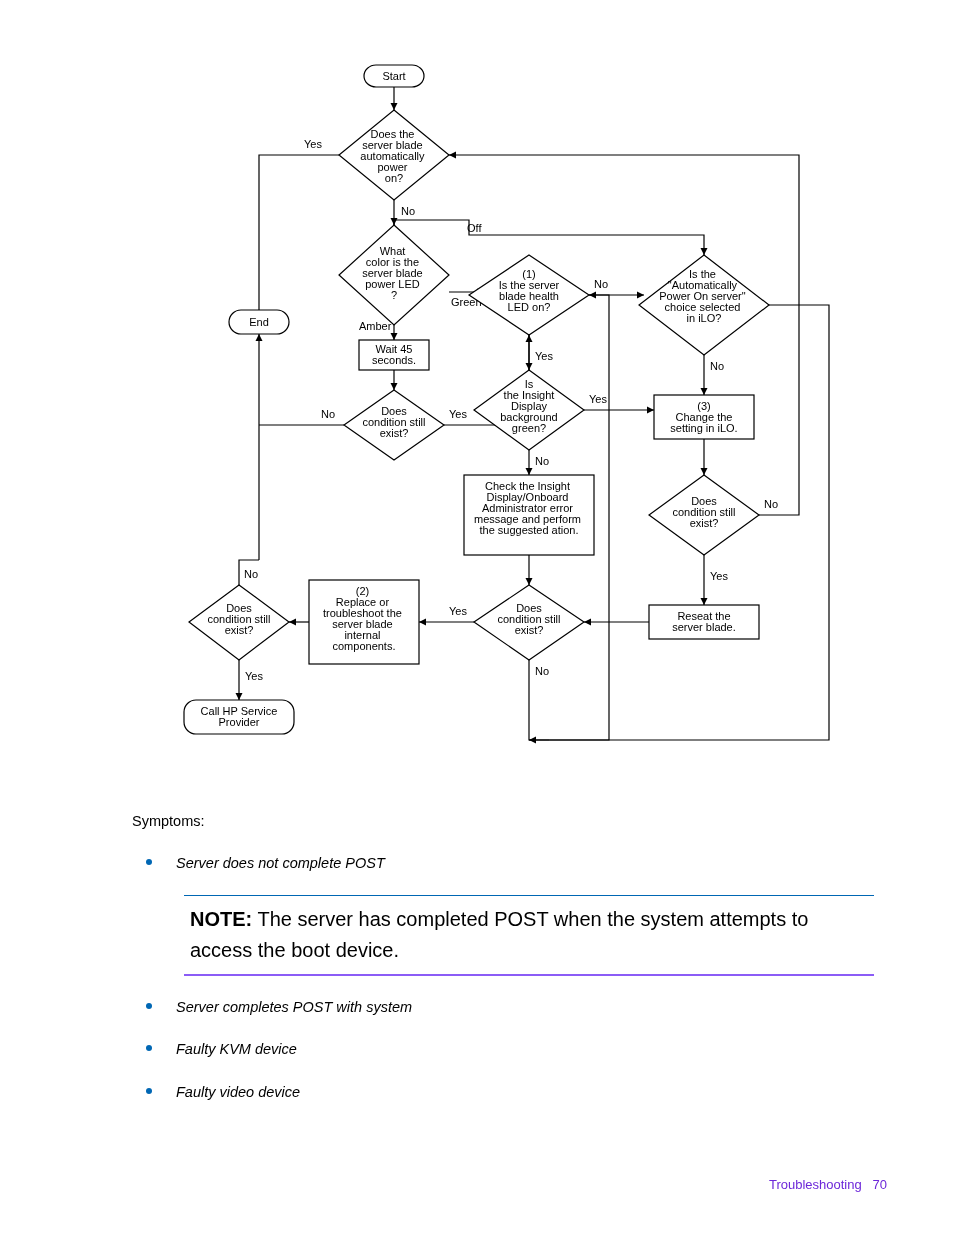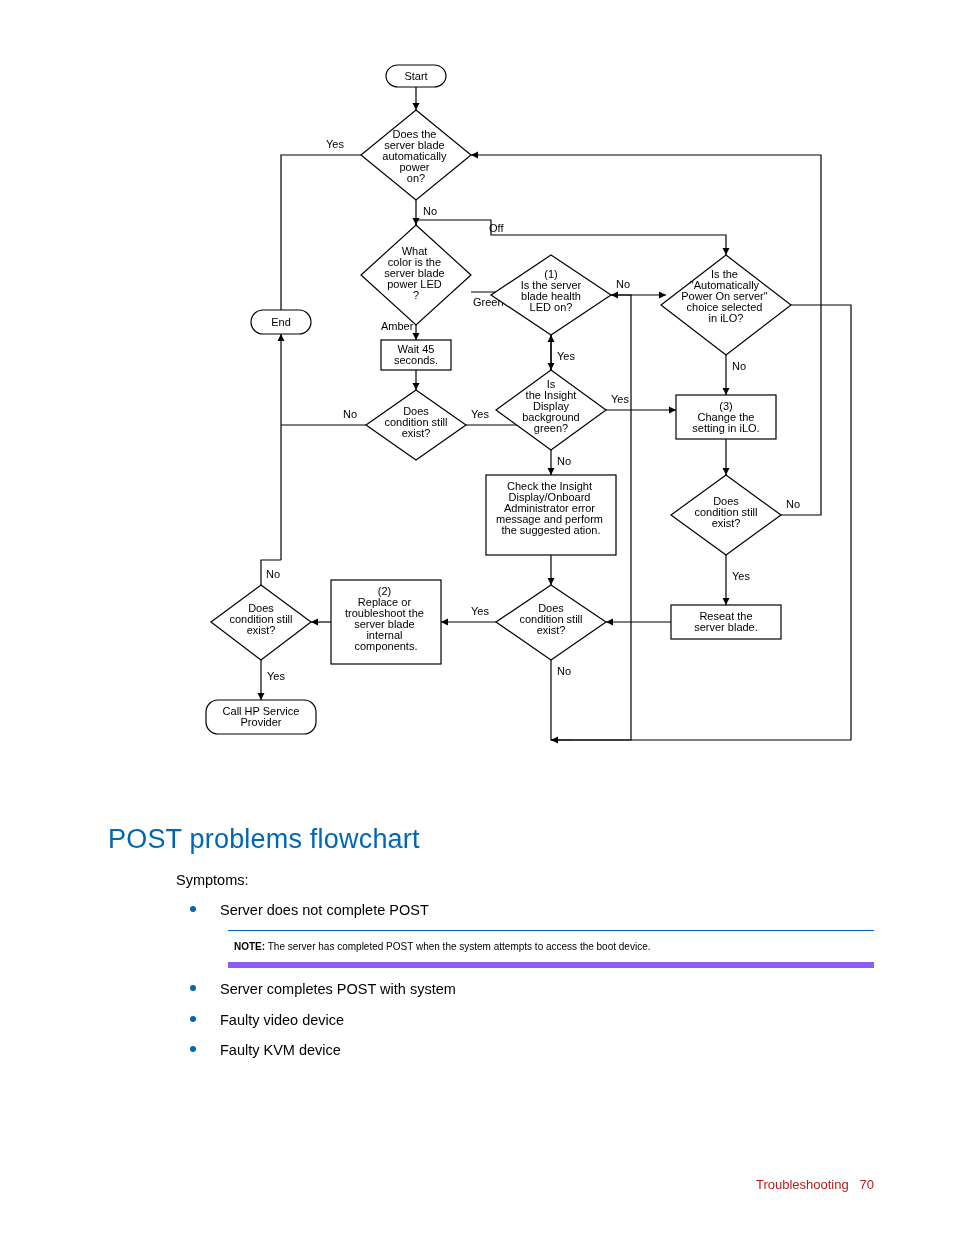--- a/index.html
+++ b/index.html
@@ -1,26 +1,26 @@
 <!DOCTYPE html>
 <html><head>
 <meta charset="utf-8">
 <style>
   html,body{margin:0;padding:0;background:#fff;font-family:"Segoe UI",Arial,sans-serif;color:#000;}
-  .page{width:954px;height:1222px;position:relative;box-sizing:border-box;padding:60px 80px 40px 108px;}
+  .page{width:954px;height:1222px;position:relative;box-sizing:border-box;padding:60px 80px 40px 64px;}
   svg text{font-family:Arial,Helvetica,sans-serif;}
   h2.section{font-weight:400;color:#0067b4;font-size:27px;margin:24px 0 14px 0;letter-spacing:.2px;}
   .body{font-size:14.5px;line-height:1.55;margin-left:68px;}
   .body p{margin:2px 0 6px 0;}
   ul.bul{list-style:none;padding:0;margin:0 0 6px 0;}
-  ul.bul>li{position:relative;padding-left:44px;margin:8px 0;}
+  ul.bul>li{position:relative;padding-left:44px;margin:20px 0;font-style:italic;}
   ul.bul>li::before{content:"";position:absolute;left:14px;top:7px;width:6px;height:6px;border-radius:50%;background:#0067b4;}
-  .notebox{margin:8px 0 10px 52px;border-top:1px solid #0067b4;border-bottom:6px solid #8b5cf6;padding:8px 4px 8px 6px;font-size:10px;}
+  .notebox{margin:8px 0 10px 52px;border-top:1px solid #0067b4;border-bottom:2px solid #8b5cf6;padding:8px 4px 8px 6px;font-size:20px;}
   .notebox b{font-weight:700;}
-  .footer{position:absolute;bottom:30px;right:80px;font-size:13px;color:#b91c1c;margin-top:8px;}
+  .footer{position:absolute;bottom:30px;right:67px;font-size:13px;color:#6d28d9;margin-top:8px;}
 </style>
 </head>
 <body>
 
 <div class="page">
 
   <svg viewBox="0 0 760 740" width="760" height="740" style="display:block;margin:0 auto 10px auto;">
     <defs>
       <marker id="ah" markerWidth="8" markerHeight="8" refX="6" refY="3" orient="auto">
         <path d="M0,0 L6,3 L0,6 Z" fill="#000"></path>
@@ -199,35 +199,34 @@
     <polyline class="ln" points="170,500 170,274"></polyline>
 
     <rect class="box" x="95" y="640" rx="12" ry="12" width="110" height="34"></rect>
     <text class="c" x="150" y="655">
       <tspan x="150" dy="0">Call HP Service</tspan><tspan x="150" dy="11">Provider</tspan>
     </text>
 
     <polyline class="ln" points="460,680 440,680"></polyline>
   </svg>
 
-  <h2 class="section">POST problems flowchart</h2>
 
   <div class="body">
     <p>Symptoms:</p>
     <ul class="bul">
       <li>Server does not complete POST</li>
     </ul>
     <div class="notebox">
       <b>NOTE:</b><span>  The server has completed POST when the system attempts to access the boot device.</span>
     </div>
     <ul class="bul">
       <li>Server completes POST with system</li>
     </ul>
     <ul class="bul">
+      <li>Faulty KVM device</li>
       <li>Faulty video device</li>
-      <li>Faulty KVM device</li>
     </ul>
   </div>
 
   <div class="footer">
     <span>Troubleshooting</span>&nbsp;&nbsp;&nbsp;<span>70</span>
   </div>
 </div>
 
 </body></html>

